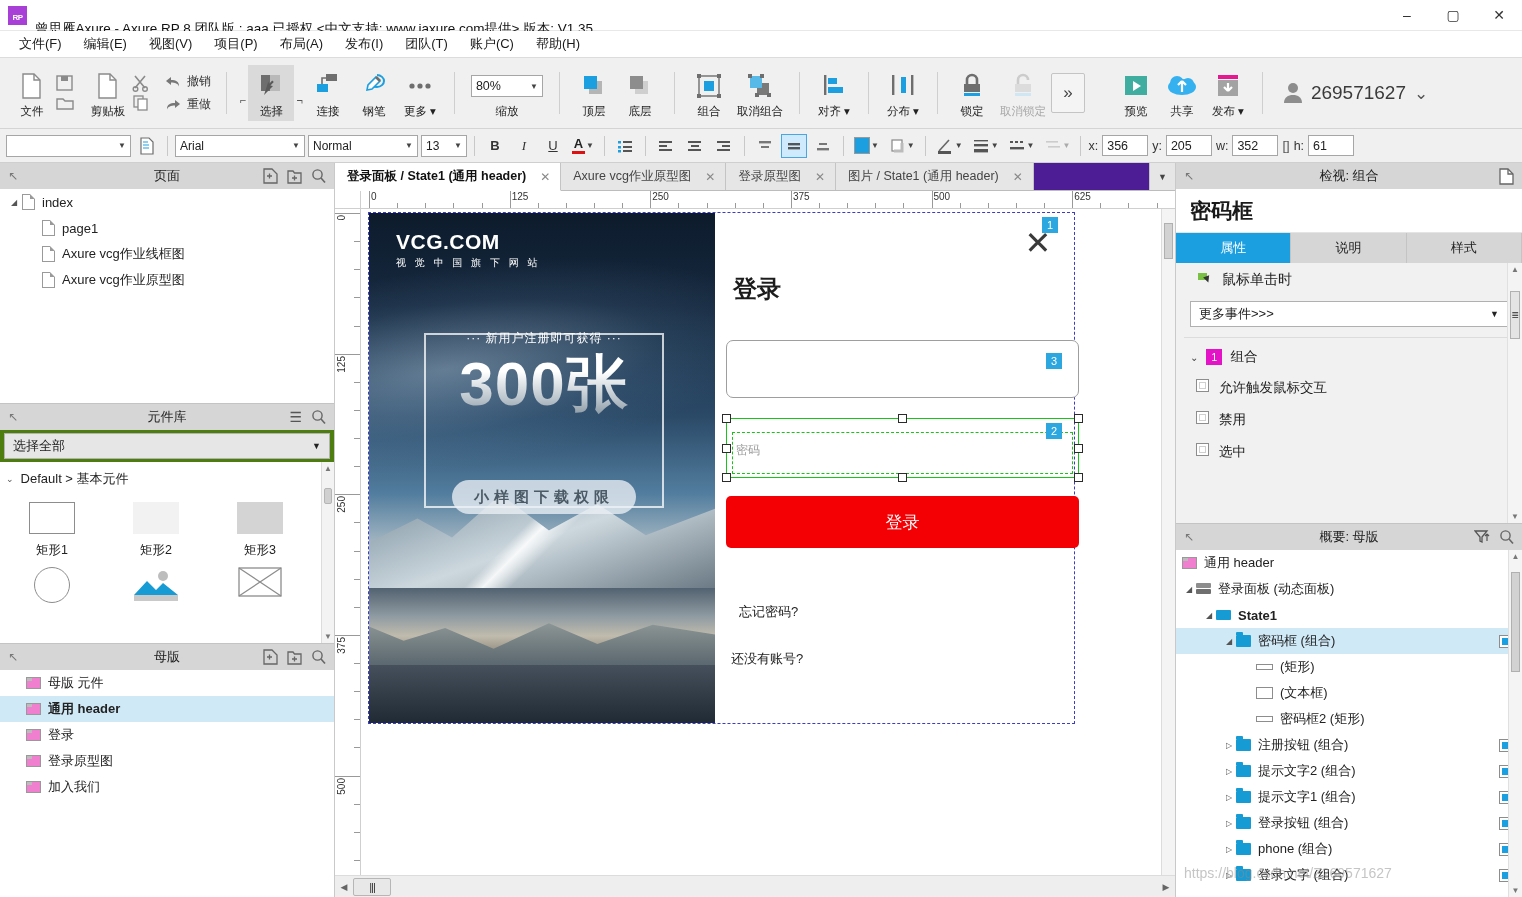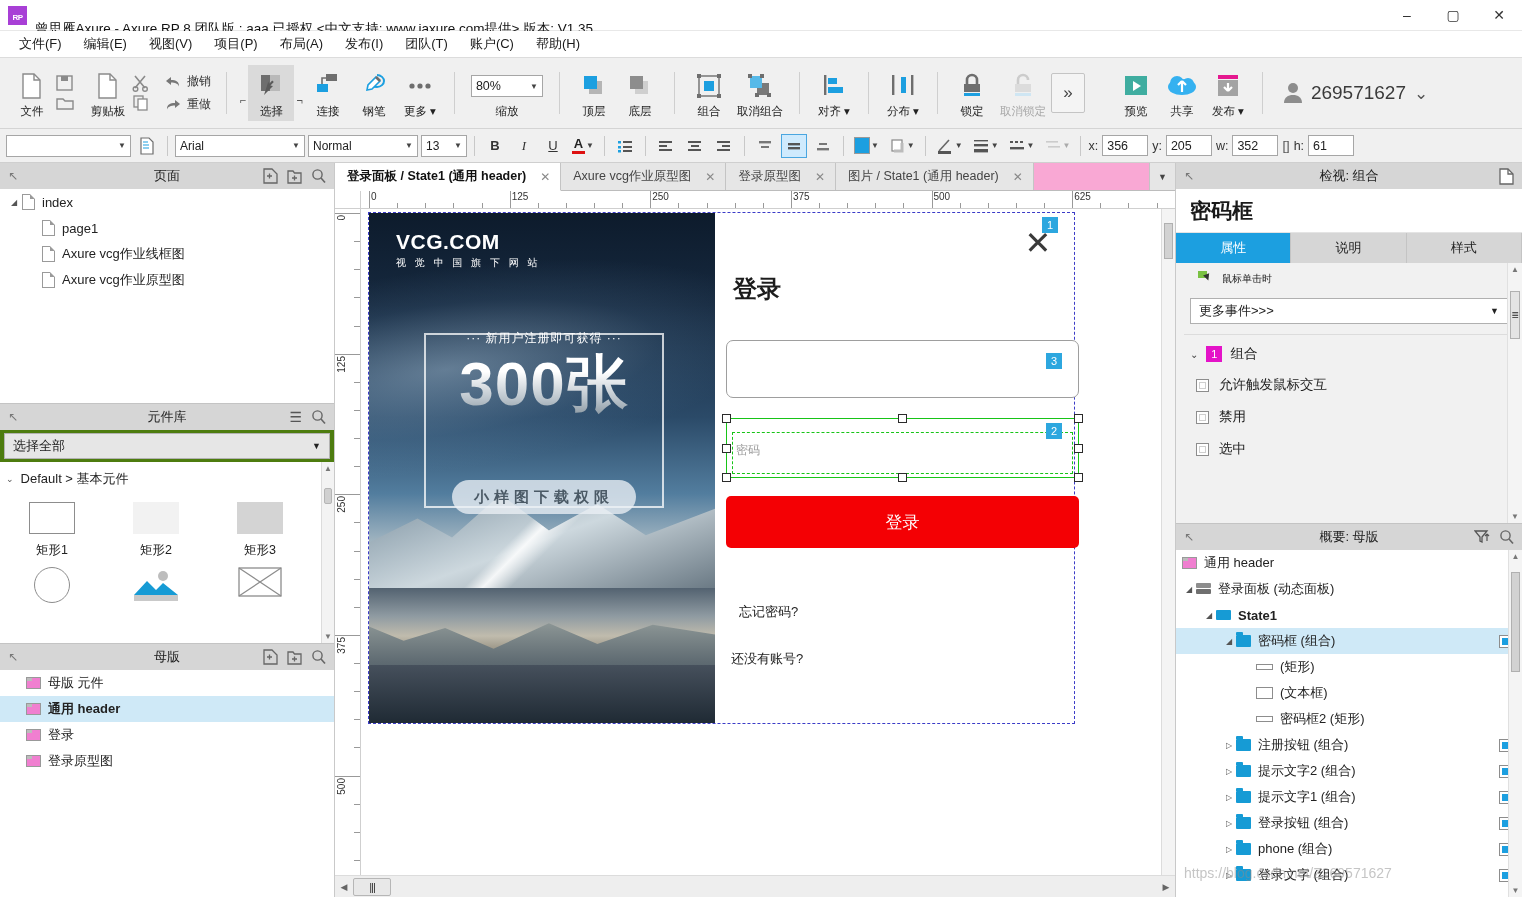--- a/index.html
+++ b/index.html
@@ -133,21 +133,21 @@
   .lib-cell .cap { font-size: 12.5px; margin-top: 8px; color: #222; }
   .sc-vert {
     position: absolute; right: 0; top: 0; bottom: 0; width: 13px; background: #f3f3f3;
     border-left: 1px solid #dcdcdc;
   }
   .sc-vert .thumb { position: absolute; left: 2px; right: 2px; top: 26px; height: 16px; background: #d0d0d0; border: 1px solid #b5b5b5; border-radius: 2px;}
   .sc-vert .ar { position: absolute; left: 0; right: 0; text-align: center; font-size: 8px; color: #777; }
 
   
   .centercol { flex: 1; display: flex; flex-direction: column; min-width: 0; position: relative; }
-  .tabbar { height: 28px; background: #f9a8d4; display: flex; align-items: stretch; border-bottom: 1px solid #bcbcbc; flex: none; }
+  .tabbar { height: 28px; background: #4c1d95; display: flex; align-items: stretch; border-bottom: 1px solid #bcbcbc; flex: none; }
   .tab {
     display: flex; align-items: center; padding: 0 10px 0 12px; font-size: 12.5px;
     background: #e6e6e6; border-right: 1px solid #c4c4c4; gap: 14px; white-space: nowrap;
     color: #444;
   }
   .tab.active { background: #fff; font-weight: bold; color: #111; border-bottom: 1px solid #fff; margin-bottom: -1px; }
   .tab .x { color: #888; font-size: 12px; }
   .tab-more { width: 26px; display: flex; align-items: center; justify-content: center; background:#e6e6e6; font-size: 9px; color: #444; margin-left: auto; border-left:1px solid #c4c4c4;}
 
   .rulerrow { display: flex; height: 18px; flex: none; }
@@ -246,34 +246,34 @@
 
   
   .rightcol { width: 347px; display: flex; flex-direction: column; border-left: 1px solid #c9c9c9; flex:none; }
   .insp-name { height: 44px; background: #fff; display:flex; align-items:center; padding: 0 14px;
                font-size: 21px; font-weight: bold; color: #1a1a1a; border-bottom: 1px solid #e4e4e4; flex:none;}
   .insp-tabs { display: flex; height: 30px; flex: none; }
   .insp-tab { flex: 1; background: #d6d6d6; display:flex; align-items:center;justify-content:center;
               font-size: 13px; color: #222; border-right: 1px solid #c4c4c4; }
   .insp-tab.active { background: #1c9fe0; color: #fff; }
   .insp-body { flex: 1; background: #f1f1f1; position: relative; overflow: hidden; }
-  .evt-row { display:flex; align-items:center; gap: 9px; padding: 8px 0 8px 22px; font-size: 10px; }
+  .evt-row { display:flex; align-items:center; gap: 9px; padding: 8px 0 8px 22px; font-size: 14px; }
   .cursor-ic { width: 15px; height: 15px; position: relative; }
   .cursor-ic::before { content:""; position:absolute; left:0; top:0; width:9px;height:7px;background:#7ac143; }
   .cursor-ic::after { content:"▲"; position:absolute; left:4px; top:1px; font-size:11px; color:#333;
                       transform: rotate(160deg); }
   .more-evt {
     margin: 4px 14px 10px 14px; height: 26px; border: 1px solid #b0b0b0; background: #fff;
     display:flex;align-items:center; padding: 0 8px; font-size: 13px; color: #222;
   }
   .more-evt .caret { margin-left:auto; font-size: 9px; }
   .insp-div { height:1px; background:#dcdcdc; margin: 0 8px; }
   .grp-row { display:flex; align-items:center; gap:8px; padding: 10px 0 6px 14px; font-size: 13.5px; }
   .grp-badge { background:#e413c8; color:#fff; width:16px;height:16px; display:flex;align-items:center;justify-content:center; font-size:11px;}
-  .chk-row { display:flex; align-items:center; gap: 10px; padding: 7px 0 7px 20px; font-size: 13.5px; }
+  .chk-row { display:flex; gap: 10px; padding: 7px 0 7px 20px; font-size: 13.5px; }
   .chkbox { width: 13px; height: 13px; border: 1px solid #8d8d8d; background: #fff; flex:none; position:relative;}
   .chkbox::after{content:"";position:absolute;inset:2px;border:1px solid #cfcfcf;}
 
   .outline-body { flex: 1; background: #fff; position: relative; overflow: hidden; }
   .ol-row { display:flex; align-items:center; height: 26px; font-size: 13px; padding-right: 10px; }
   .ol-row.sel { background: #cfe9f7; }
   .ol-tw { width: 14px; text-align:center; font-size: 8px; color: #555; flex:none; }
   .folder { width: 15px; height: 12px; background: #169bd5; margin-right: 7px; flex:none; position:relative; border-radius:1px;}
   .folder::before{content:"";position:absolute;left:0;top:-3px;width:7px;height:3px;background:#169bd5;border-radius:1px 1px 0 0;}
   .dynp { width: 15px; height: 12px; flex:none; margin-right:7px; position:relative;}
@@ -891,20 +891,24 @@
             <span class="mstricon"></span>
             <span>通用 header</span>
           </div>
           <div class="tree-row" style="padding-left:26px">
             <span class="mstricon"></span>
             <span>登录</span>
           </div>
           <div class="tree-row" style="padding-left:26px">
             <span class="mstricon"></span>
             <span>登录原型图</span>
+          </div>
+          <div class="tree-row" style="padding-left:26px">
+            <span class="mstricon"></span>
+            <span>加入我们</span>
           </div>
         </div>
       </div>
     </div>
 
     <div class="centercol">
 
       <div class="tabbar">
         <div class="tab active">
           <span>登录面板 / State1 (通用 header)</span>

